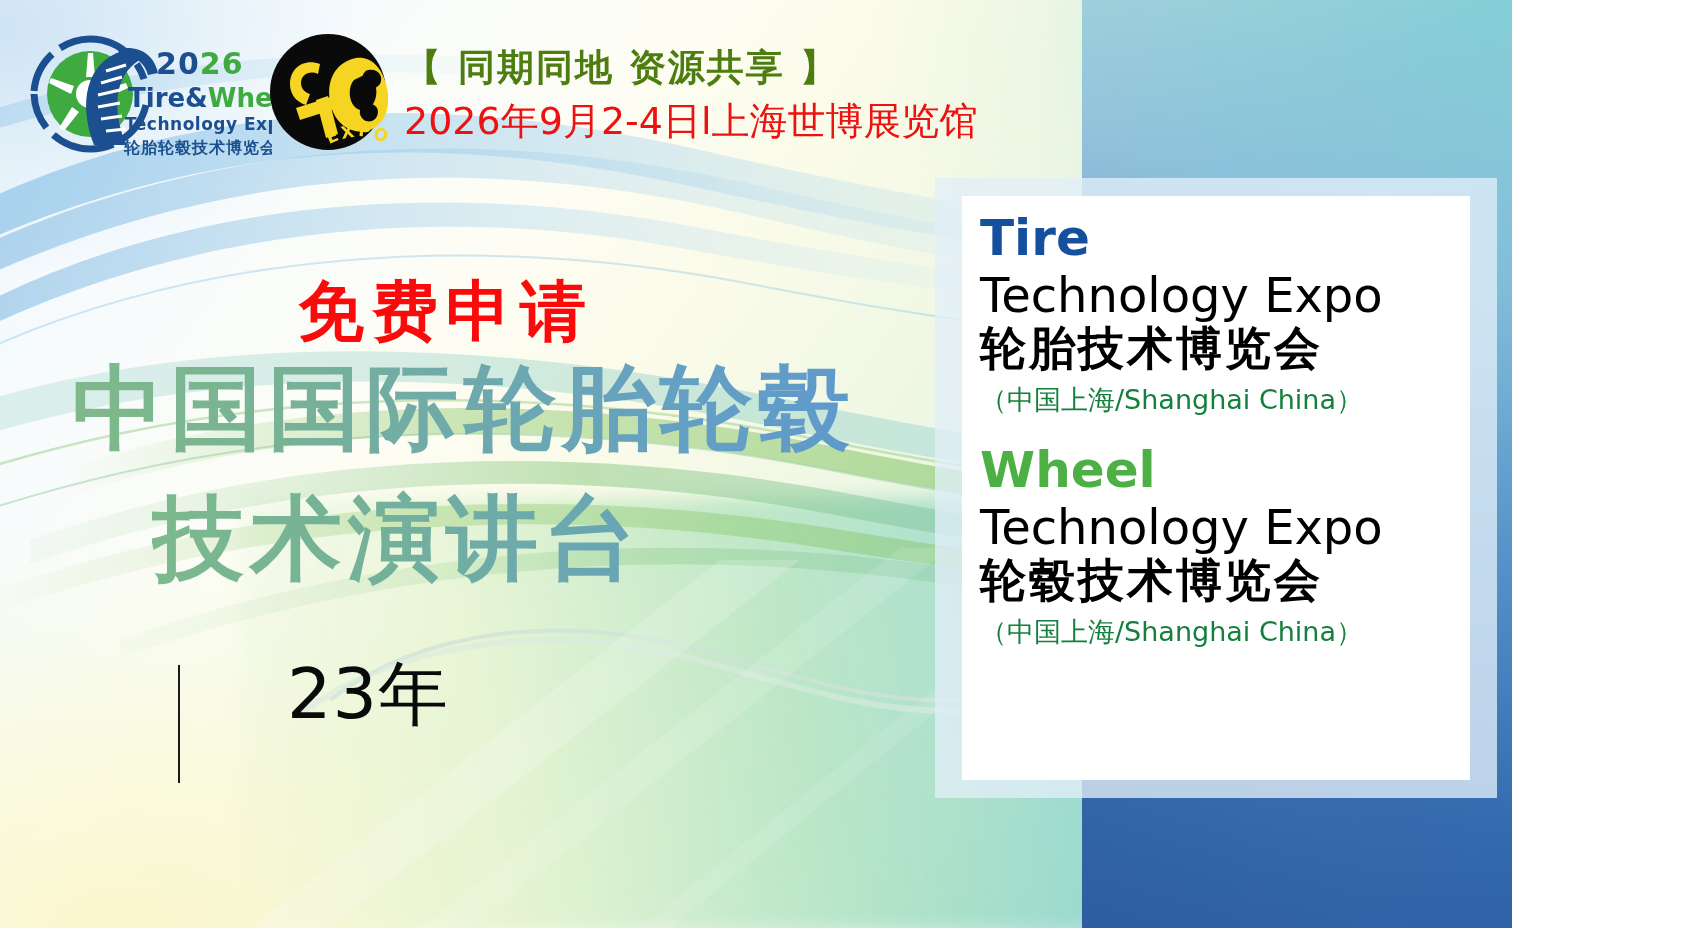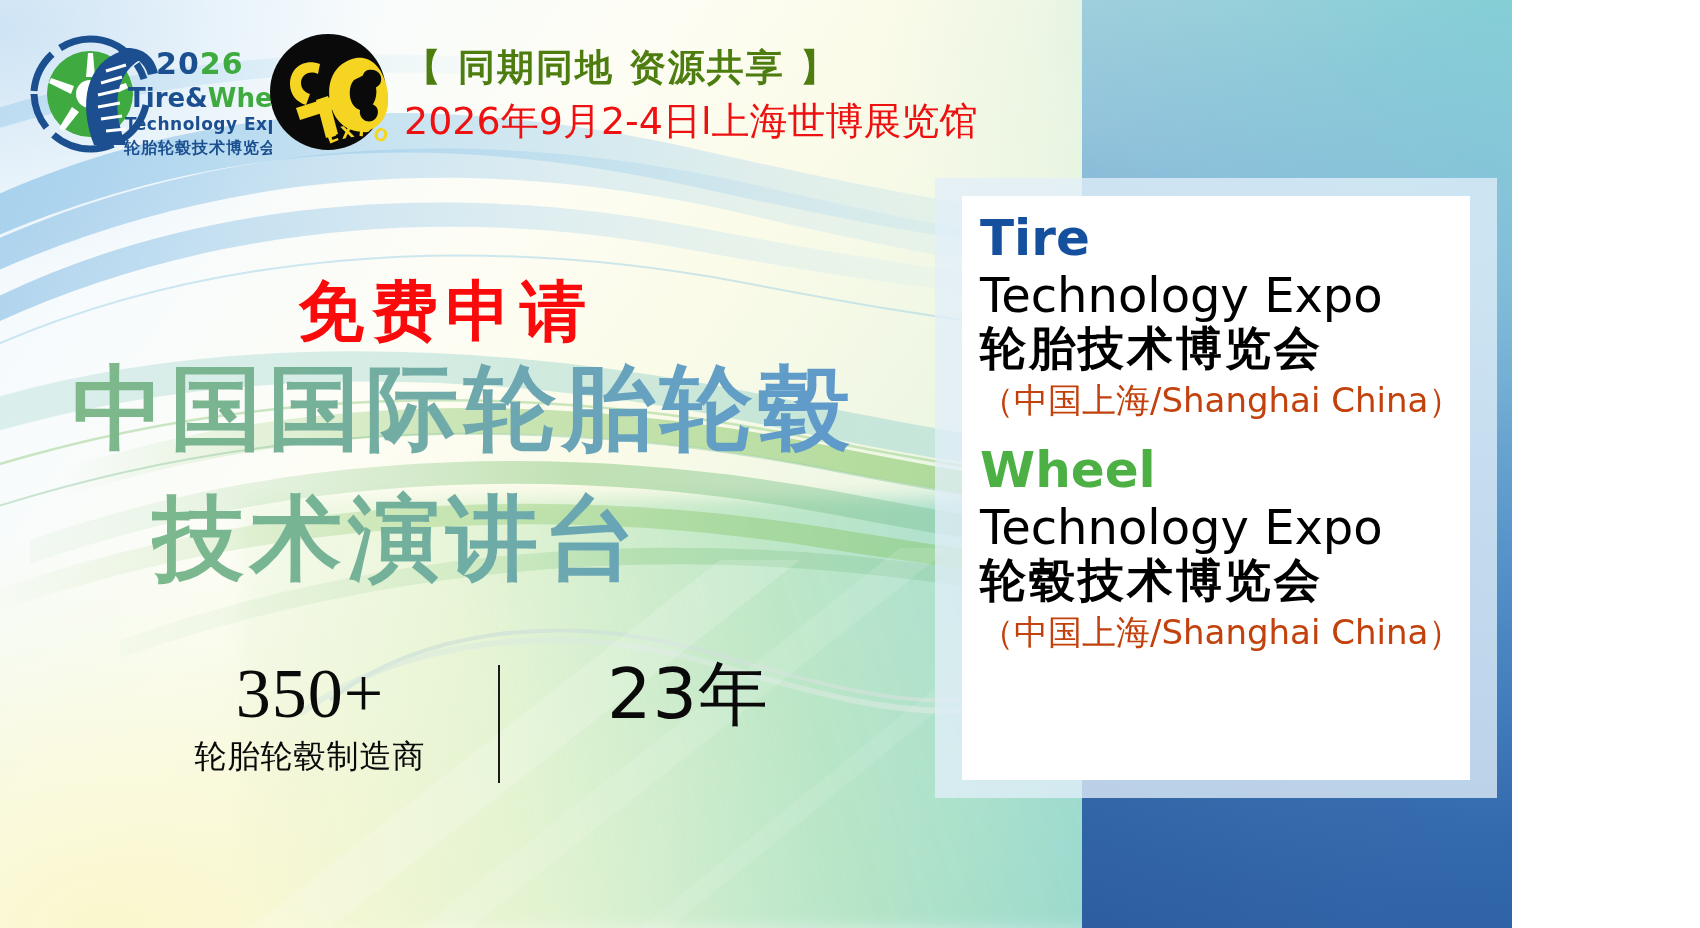--- a/index.html
+++ b/index.html
@@ -152,21 +152,21 @@
     font-size:48px;font-weight:normal;color:#000000;line-height:58px;
     letter-spacing:0px;white-space:nowrap;
     font-family:"DejaVu Sans","Liberation Sans",sans-serif;
   }
   .rp-cn{
     font-size:46px;font-weight:bold;color:#000000;line-height:56px;
     letter-spacing:3px;white-space:nowrap;
     font-family:Liberation Mono, monospace;
   }
   .rp-loc{
-    font-size:34px;font-weight:normal;color:#c2410c;line-height:40px;
+    font-size:27px;font-weight:normal;color:#15803d;line-height:40px;
     letter-spacing:0px;white-space:nowrap;
     font-family:"DejaVu Sans","Liberation Sans",sans-serif;
   }
   .rp-gap{height:22px;}
 </style>
 </head>
 <body>
 
 <div id="banner">
 
@@ -308,24 +308,20 @@
   </div>
 
   <div class="free-apply">免费申请</div>
 
   <div class="main-title">
     <div class="mt-line">中国国际轮胎轮毂</div>
     <div class="mt-line mt-line2">技术演讲台</div>
   </div>
 
   <div class="stats">
-    <div class="stat">
-      <div class="stat-num">350+</div>
-      <div class="stat-label">轮胎轮毂制造商</div>
-    </div>
     <div class="stat-div"></div>
     <div class="stat">
       <div class="stat-num cjk">23年</div>
     </div>
   </div>
 
   <div class="right-frame"></div>
   <div class="right-panel">
     <div class="rp-inner">
 

